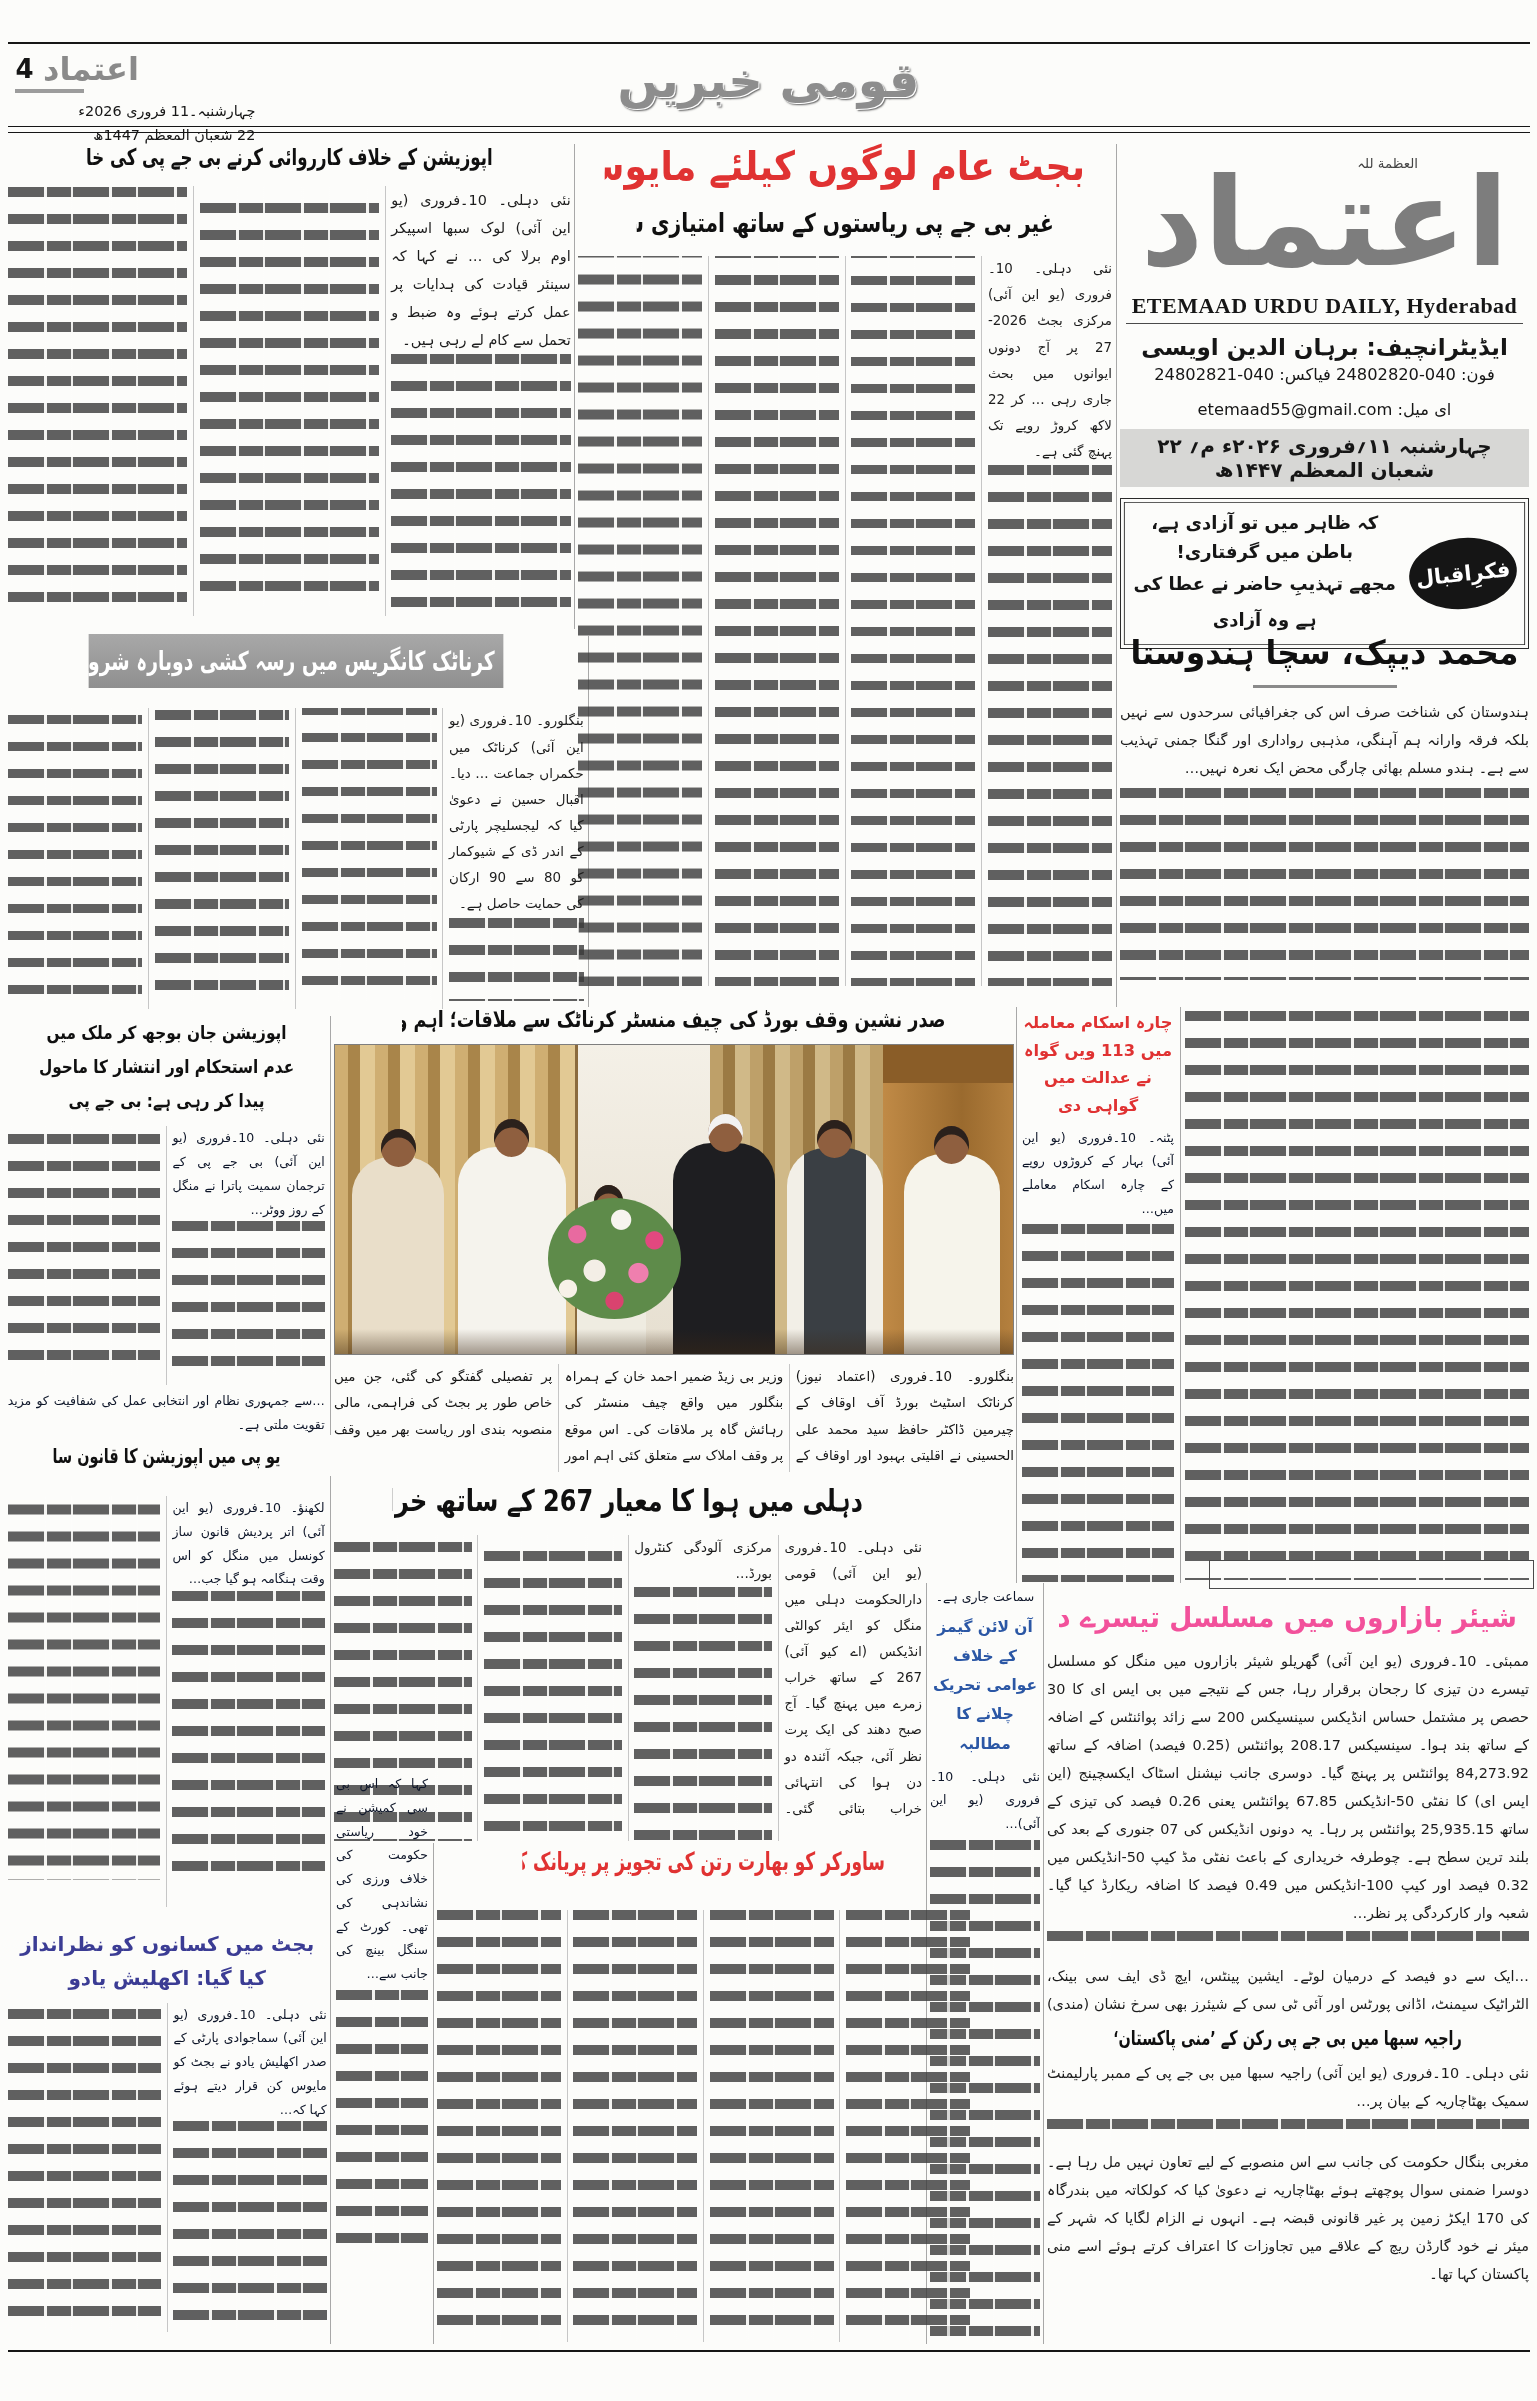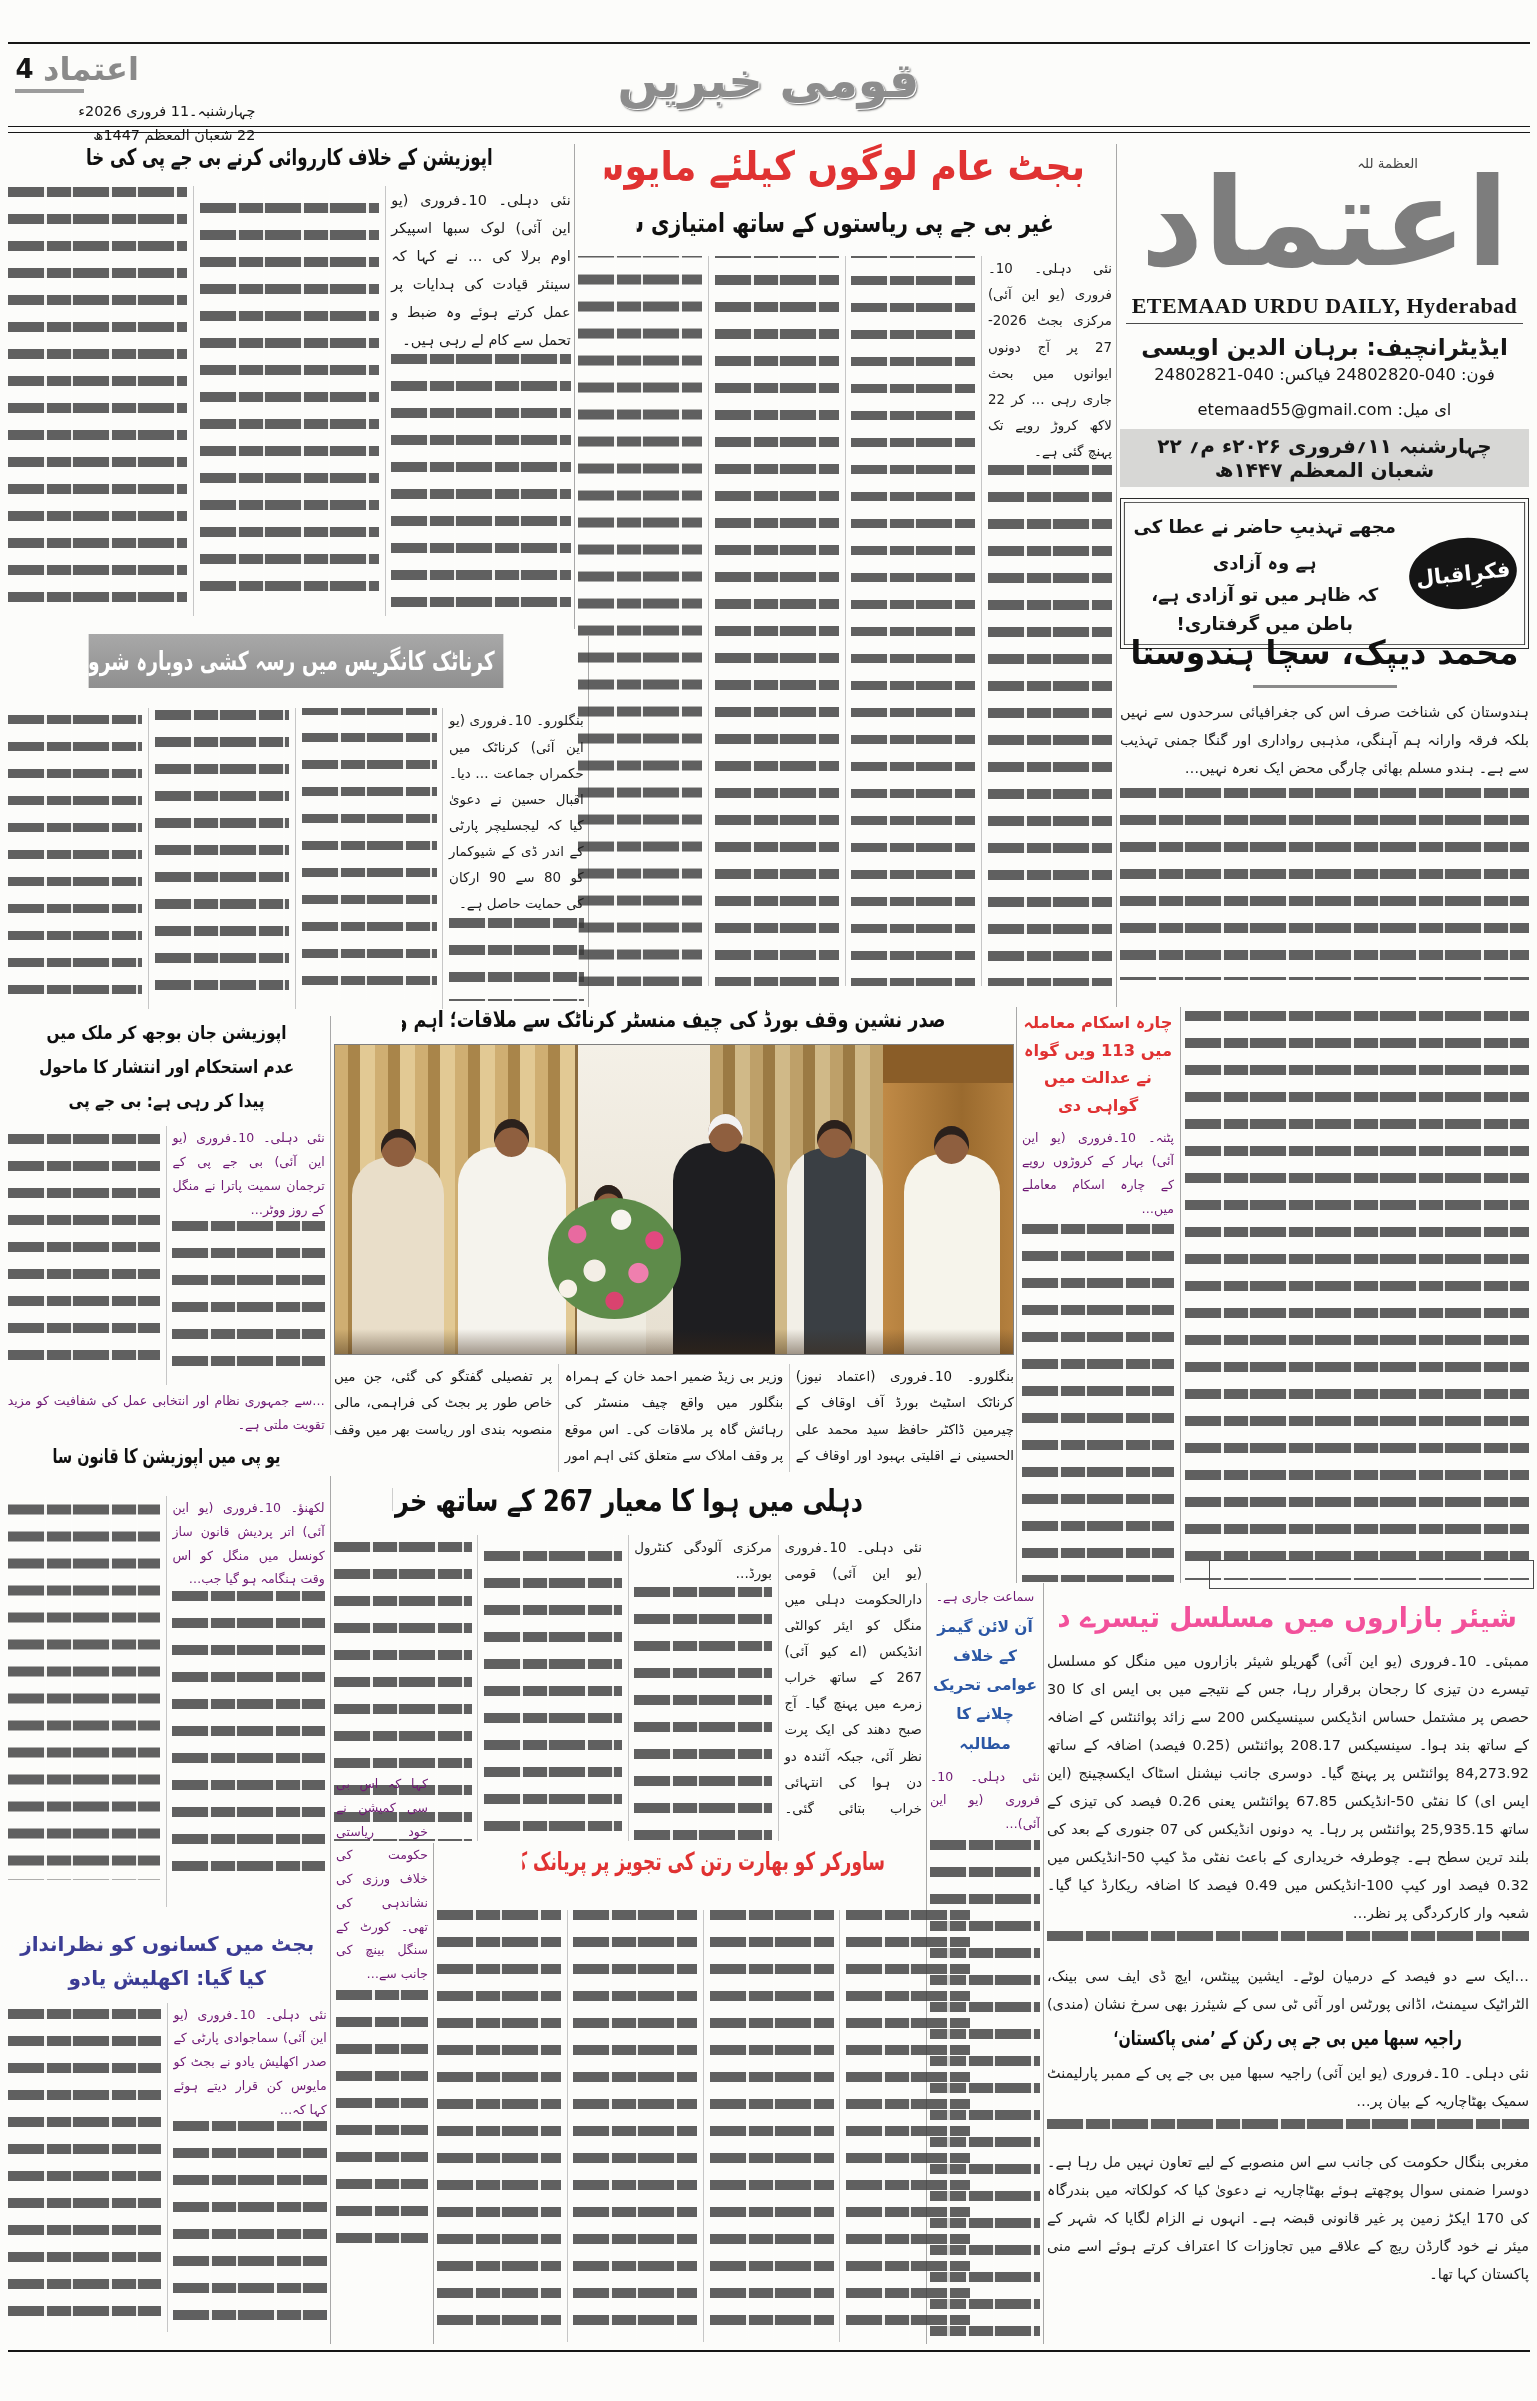--- a/index.html
+++ b/index.html
@@ -10,21 +10,21 @@
   .hl{font-weight:bold;text-align:center;color:#101010;line-height:1.5;}
   .nw{white-space:nowrap;overflow:hidden;}
   .sx95{transform:scaleX(.95);transform-origin:center;}
   .sx9{transform:scaleX(.9);transform-origin:center;}
   .sx85{transform:scaleX(.85);transform-origin:center;}
   .sx8{transform:scaleX(.8);transform-origin:center;}
   .sx78{transform:scaleX(.78);transform-origin:center;}
   .sx72{transform:scaleX(.72);transform-origin:center;}
   .sx68{transform:scaleX(.68);transform-origin:center;}
   .body-txt{font-size:14.4px;line-height:1.95;text-align:justify;color:#1c1c1c;}
-  .small-txt{font-size:12.5px;line-height:1.9;text-align:justify;color:#701a75;}
+  .small-txt{font-size:12.5px;line-height:1.9;text-align:justify;color:#0f172a;}
   .lines{background:
     repeating-linear-gradient(90deg, rgba(252,252,250,0) 0 36px, rgba(252,252,250,.95) 36px 39px, rgba(252,252,250,0) 39px 63px, rgba(252,252,250,.9) 63px 65px),
     repeating-linear-gradient(180deg,#3a3a3a 0 9.6px,transparent 9.6px 27px);
     opacity:.8;}
   .cols2{column-count:2;column-gap:12.5px;column-rule:1px solid #c6c6c6;overflow:hidden;}
   .cols3{column-count:3;column-gap:12.5px;column-rule:1px solid #c6c6c6;overflow:hidden;}
   .cols4{column-count:4;column-gap:12.5px;column-rule:1px solid #c6c6c6;overflow:hidden;}
   .vrule{width:1px;background:#a8a8a8;}
   .hrule{background:#161616;}
   .gray-bar{background:linear-gradient(#a8a8a8,#8f8f8f);color:#fff;padding:7.7px 11.5px;}
@@ -94,22 +94,22 @@
     <div class="abs" style="left:58%;top:7.7px;font-size:13.4px;color:#444;">العظمة للہ</div>
     <div style="font-size:123px;font-weight:bold;color:#7d7d7d;line-height:1.15;margin-top:3.8px;">اعتماد</div>
     <div class="eng" style="font-size:22px;font-weight:bold;letter-spacing:0.5px;border-bottom:1.9px solid #4a4a4a;display:inline-block;padding:0 5.8px 3.8px 5.8px;direction:ltr;">ETEMAAD URDU DAILY, Hyderabad</div>
     <div style="font-size:23px;font-weight:bold;margin-top:9.6px;">ایڈیٹرانچیف: برہان الدین اویسی</div>
     <div style="font-size:16.3px;margin-top:5.8px;">فون: 040-24802820    فیاکس: 040-24802821</div>
     <div style="font-size:16.3px;margin-top:16px;">ای میل: etemaad55@gmail.com</div>
     <div class="date-bar" style="margin-top:9.6px;">چہارشنبہ ۱۱؍فروری ۲۰۲۶ء م؍ ۲۲ شعبان المعظم ۱۴۴۷ھ</div>
     <div class="iqbal-box" style="margin-top:11.5px;">
       <div class="iqbal-badge">فکرِاقبال</div>
       <div style="flex:1;">
+        <div style="font-size:18px;font-weight:bold;line-height:1.6;">کہ ظاہر میں تو آزادی ہے، باطن میں گرفتاری!</div>
         <div style="font-size:18px;font-weight:bold;line-height:2;">مجھے تہذیبِ حاضر نے عطا کی ہے وہ آزادی</div>
-        <div style="font-size:18px;font-weight:bold;line-height:1.6;">کہ ظاہر میں تو آزادی ہے، باطن میں گرفتاری!</div>
       </div>
     </div>
   </div>
 
   <div class="abs u" style="left:1120px;top:628px;width:409px;height:379px;overflow:hidden;">
     <div class="hl sx95 nw" style="font-size:33px;">محمد دیپک، سچا ہندوستانی</div>
     <div style="width:144px;height:2.9px;background:#8a8a8a;margin:7.7px auto 9.6px auto;"></div>
     <div class="body-txt">ہندوستان کی شناخت صرف اس کی جغرافیائی سرحدوں سے نہیں بلکہ فرقہ وارانہ ہم آہنگی، مذہبی رواداری اور گنگا جمنی تہذیب سے ہے۔ ہندو مسلم بھائی چارگی محض ایک نعرہ نہیں…</div>
     <div class="lines" style="height:192px;margin-top:5.8px;"></div>
   </div>

